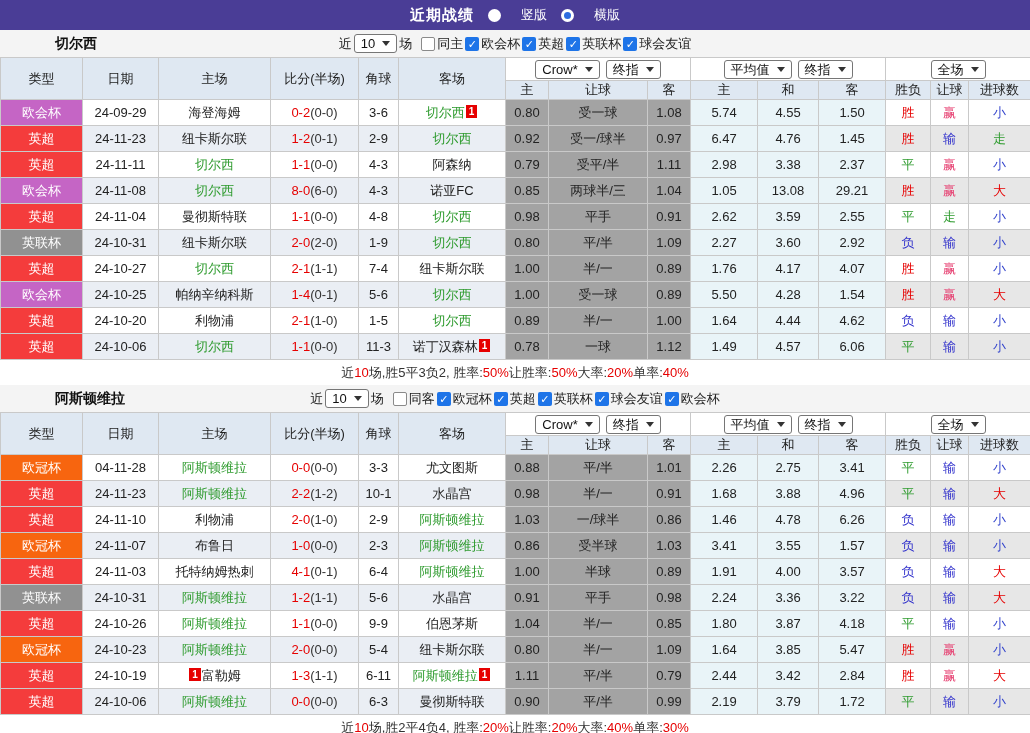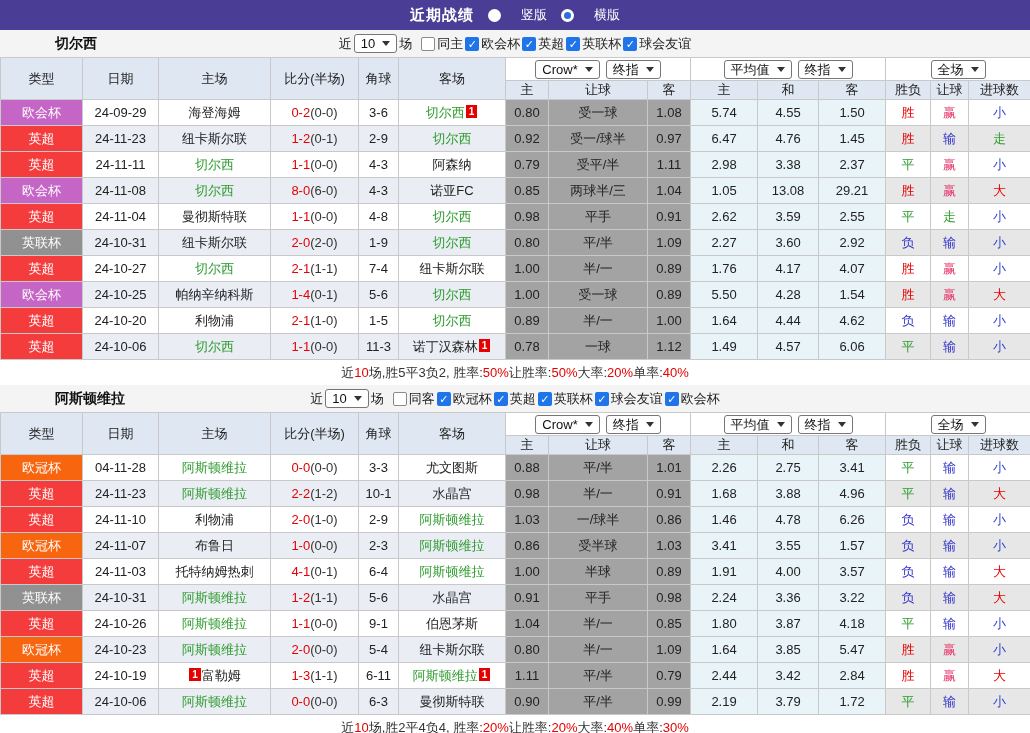--- a/index.html
+++ b/index.html
@@ -525,21 +525,21 @@
           <td class="cyan">3.22</td>
           <td class="endcol" style="color: rgb(51, 51, 204);">负</td>
           <td class="endcol" style="color: rgb(51, 51, 204);">输</td>
           <td class="endcol" style="color: rgb(230, 0, 0);">大</td>
         </tr>
         <tr>
           <td class="type-cell" style="background: rgb(244, 60, 60);">英超</td>
           <td class="plain">24-10-26</td>
           <td class="plain"><span class="team-hl">阿斯顿维拉</span></td>
           <td class="plain"><span class="score-full">1-1</span><span class="half-score">(0-0)</span></td>
-          <td class="plain">9-1</td>
+          <td class="plain">9-9</td>
           <td class="plain"><span>伯恩茅斯</span></td>
           <td class="cream">1.04</td>
           <td class="cream">半/一</td>
           <td class="cream">0.85</td>
           <td class="cyan">1.80</td>
           <td class="cyan">3.87</td>
           <td class="cyan">4.18</td>
           <td class="endcol" style="color: rgb(46, 155, 46);">平</td>
           <td class="endcol" style="color: rgb(51, 51, 204);">输</td>
           <td class="endcol" style="color: rgb(51, 68, 204);">小</td>

